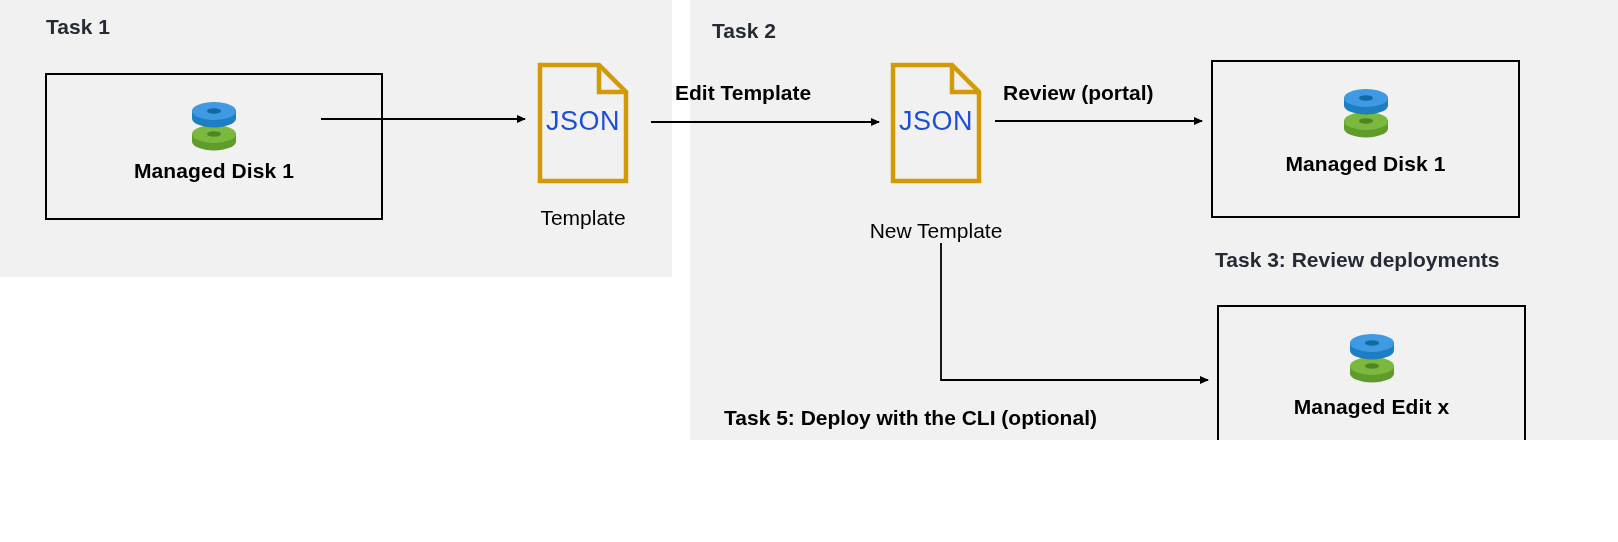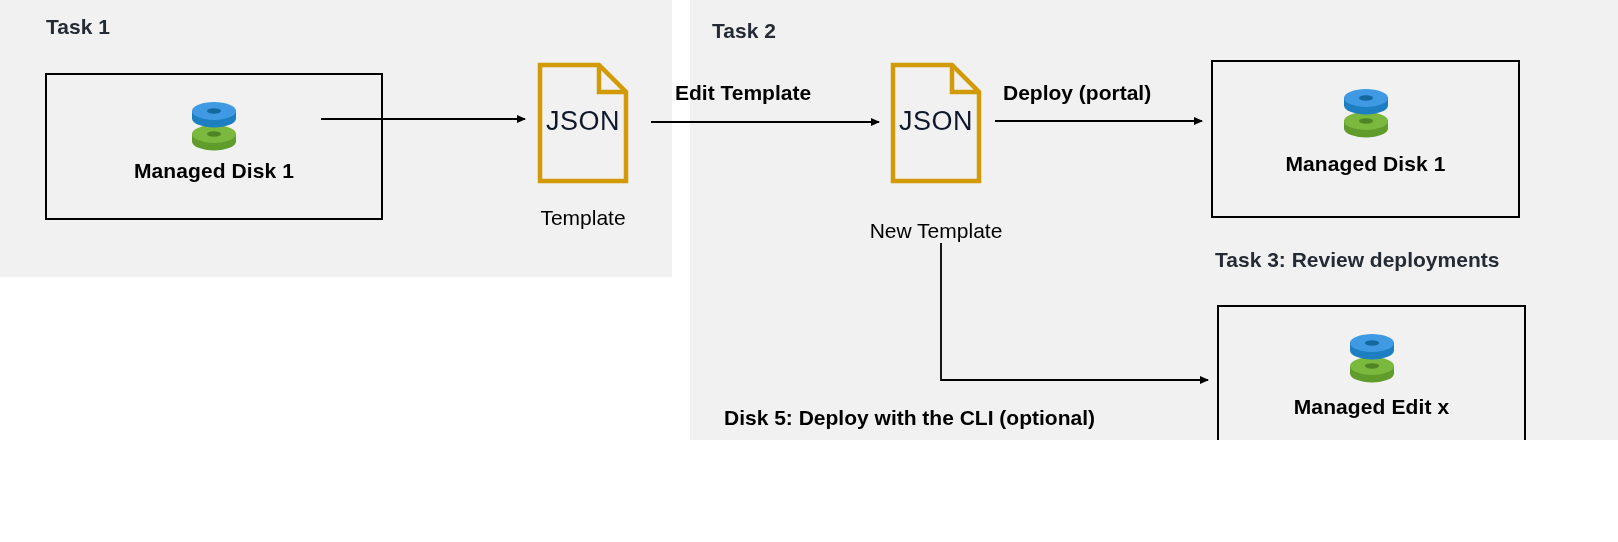--- a/index.html
+++ b/index.html
@@ -74,21 +74,21 @@
   #json-new-template { left: 890px; top: 62px; }
 
   .json-doc .doc-svg { display: block; width: 92px; height: 122px; }
 
   .json-text {
     position: absolute;
     left: 0;
     right: 0;
     top: 44px;
     text-align: center;
-    color: #0f172a;
+    color: #1d4ed8;
     font-size: 27px;
     font-weight: normal;
     letter-spacing: 0.5px;
     pointer-events: none;
   }
 
   .doc-caption {
     position: absolute;
     text-align: center;
     color: #000000;
@@ -200,21 +200,21 @@
 
   <div class="json-doc" id="json-new-template">
     <svg class="doc-svg" viewBox="0 0 92 122">
       <path d="M3,3 H62 L89,30 V119 H3 Z" fill="none" stroke="#d29a06" stroke-width="4.5" stroke-linejoin="miter"></path>
       <path d="M62,3 V30 H89" fill="none" stroke="#d29a06" stroke-width="4.5" stroke-linejoin="miter"></path>
     </svg>
     <div class="json-text">JSON</div>
   </div>
   <div class="doc-caption" id="caption-new-template">New Template</div>
 
-  <div class="flow-label" id="label-deploy-portal">Deploy (portal)</div>
+  <div class="flow-label" id="label-deploy-portal">Review (portal)</div>
 
   <div class="res-box" id="box-md1-right">
     <div class="disk-icon">
       <svg viewBox="0 0 58 56" width="58" height="56">
         <ellipse cx="29" cy="44.5" rx="22" ry="9" fill="#5f9c2c"></ellipse>
         <rect x="7" y="36" width="44" height="9" fill="#5f9c2c"></rect>
         <ellipse cx="29" cy="37" rx="22" ry="9" fill="#7ab83e"></ellipse>
         <ellipse cx="29" cy="37" rx="7" ry="2.7" fill="#4f8524"></ellipse>
         <ellipse cx="29" cy="21.5" rx="22" ry="9" fill="#1d7ec2"></ellipse>
         <rect x="7" y="13" width="44" height="9" fill="#1d7ec2"></rect>
@@ -235,16 +235,16 @@
         <ellipse cx="29" cy="21.5" rx="22" ry="9" fill="#1d7ec2"></ellipse>
         <rect x="7" y="13" width="44" height="9" fill="#1d7ec2"></rect>
         <ellipse cx="29" cy="14" rx="22" ry="9" fill="#3f9ae3"></ellipse>
         <ellipse cx="29" cy="14" rx="7" ry="2.7" fill="#13689f"></ellipse>
       </svg>
     </div>
     <div class="res-label">Managed Edit x</div>
   </div>
 
   <div id="label-task45">
-    <div>Disk 5: Deploy with the CLI (optional)</div>
+    <div>Task 5: Deploy with the CLI (optional)</div>
   </div>
 
 </div>
 
 </body></html>

